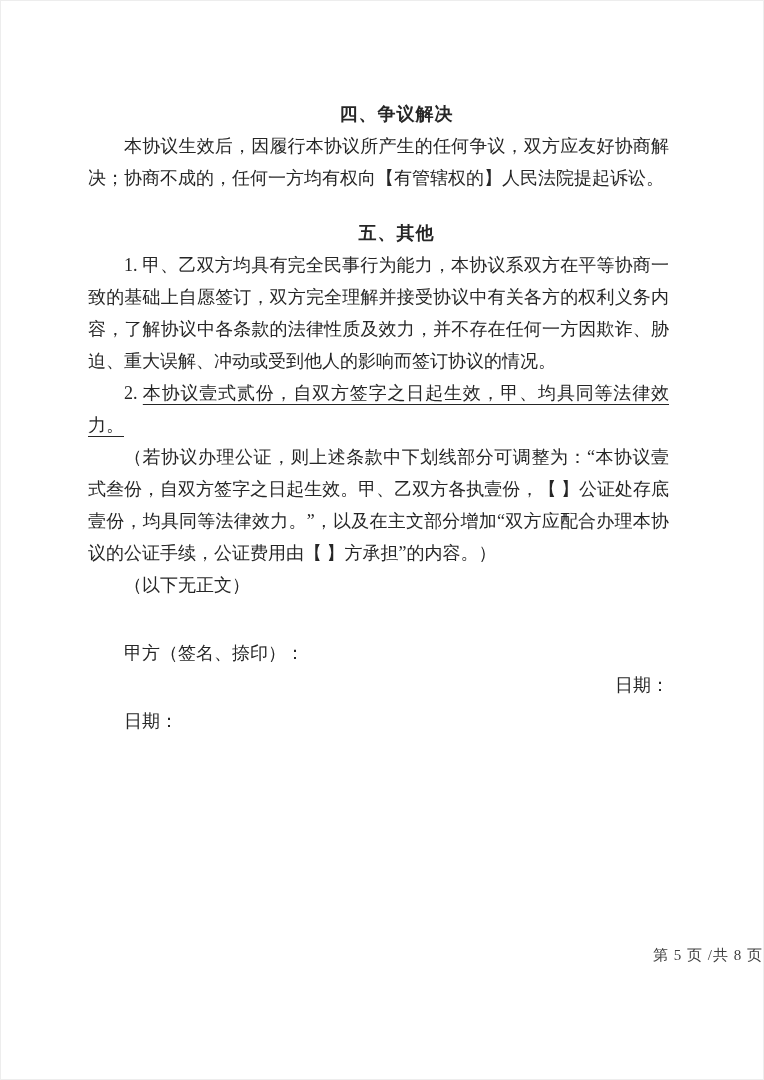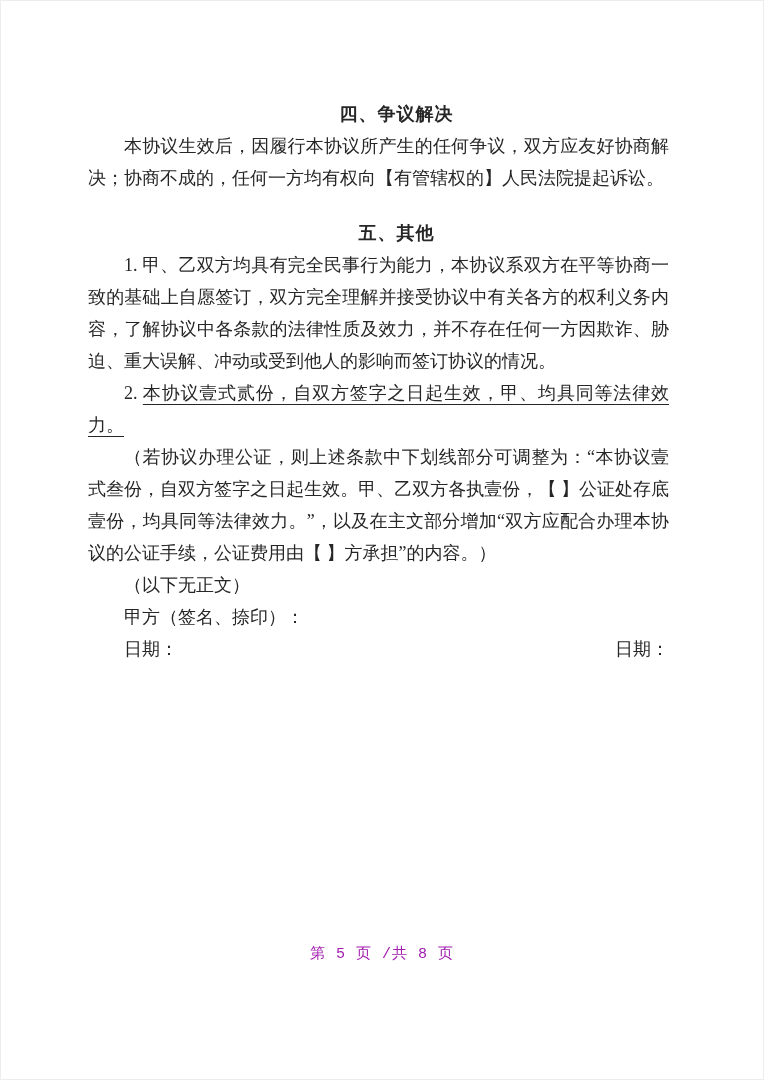--- a/index.html
+++ b/index.html
@@ -52,32 +52,32 @@
     text-underline-offset: 5px;
     text-decoration-thickness: 1px;
   }
   .sig-row {
     display: flex;
     justify-content: space-between;
     line-height: 32px;
   }
   .sig-left {
     padding-left: 36px;
+    margin-top: 36px;
   }
   .page-footer {
     position: absolute;
     left: 0;
     right: 0;
     top: 944px;
-    text-align: center;
+    text-align: right;
     font-size: 15px;
     line-height: 20px;
     letter-spacing: 1px;
-    color: #a21caf;
-    font-family: Liberation Mono, monospace;
+    color: #404040;
   }
 </style>
 </head>
 <body>
 
 <div class="page">
   <main class="doc">
 
     <h2 class="heading">四、争议解决</h2>
 

